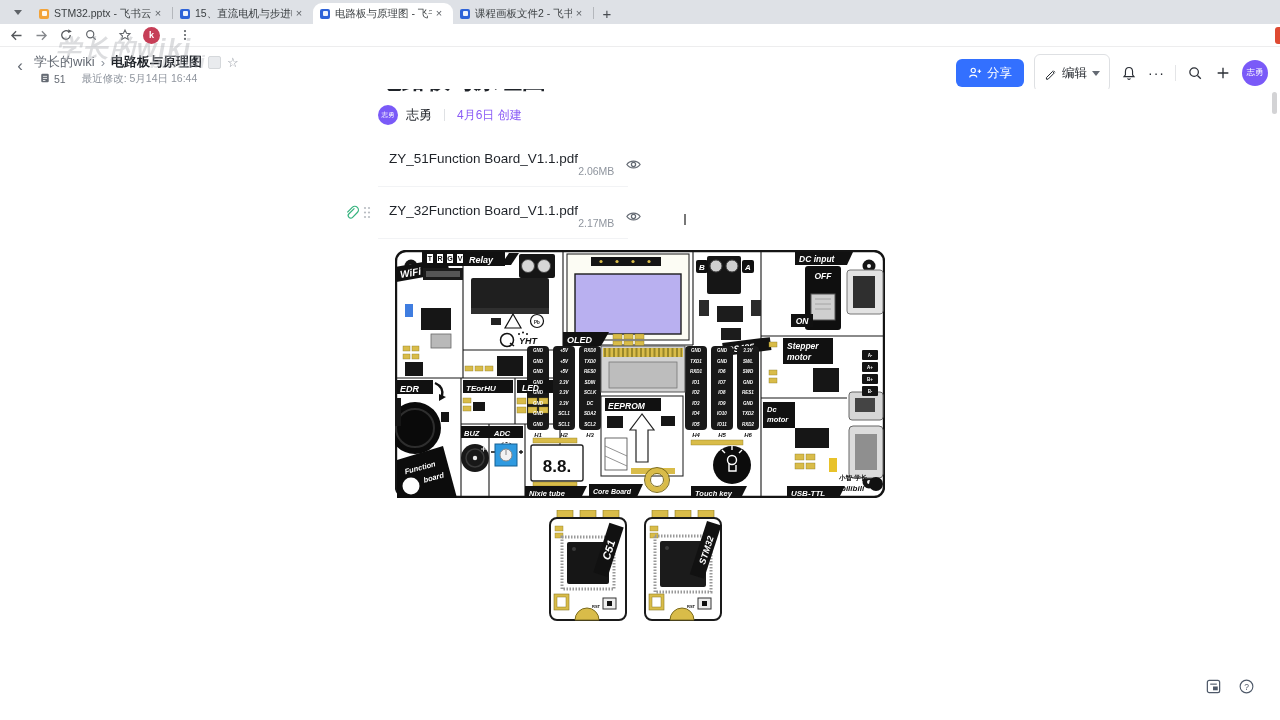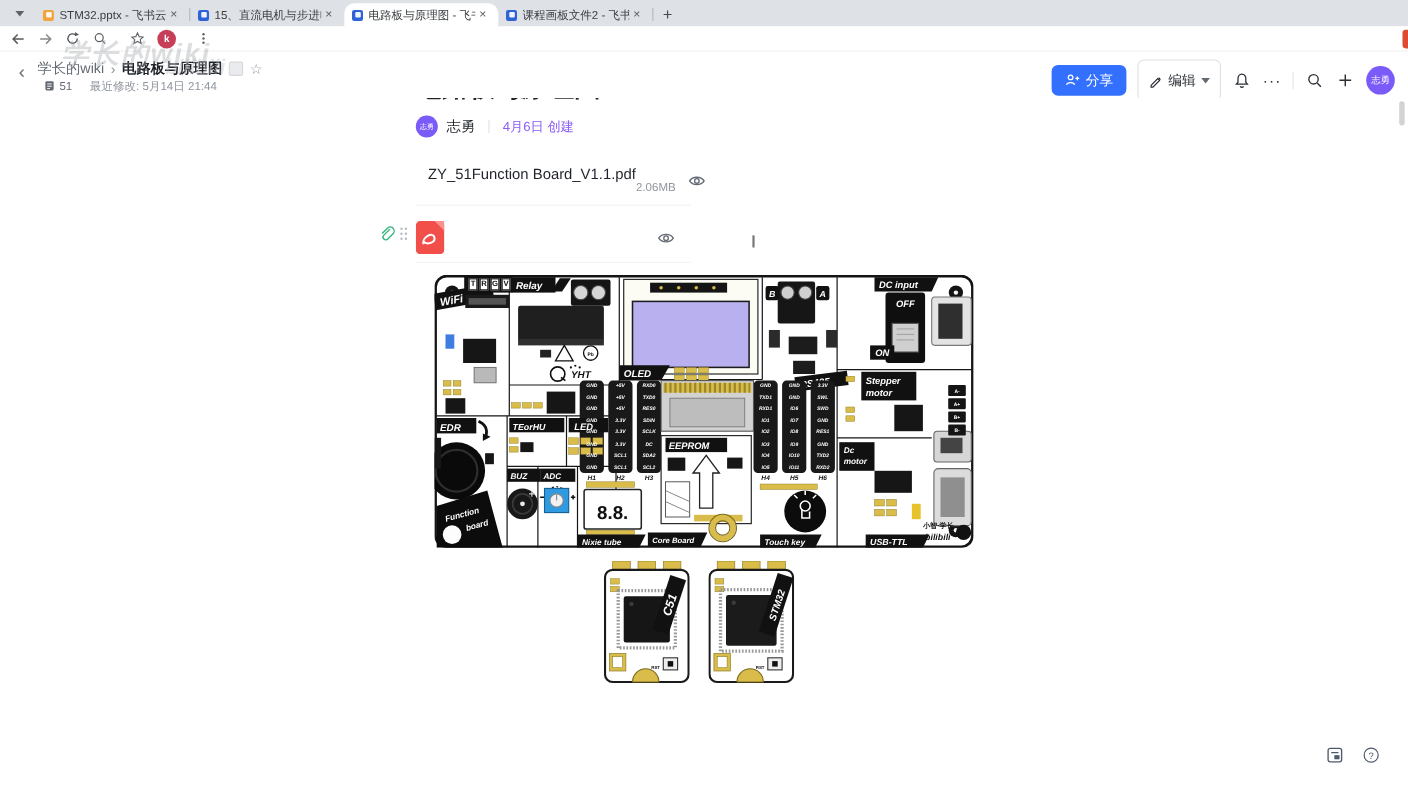--- a/index.html
+++ b/index.html
@@ -193,21 +193,21 @@
     <span class="starg">☆</span>
   </div>
   <div class="meta">
     <span class="cnt">
       <svg width="10" height="10" viewBox="0 0 12 12">
           <rect x="1.5" y="1" width="9" height="10" rx="1.5" fill="#646a73"></rect>
           <path d="M3.5,4h5M3.5,6.5h5M3.5,9h3" stroke="#fff" stroke-width="1"></path>
         </svg>
       <span>51</span>
     </span>
-    <span>最近修改: 5月14日 21:44</span>
+    <span>最近修改: 5月14日 16:44</span>
   </div>
   <div class="hactions">
     <button class="sharebtn">
       <svg width="14" height="14" viewBox="0 0 16 16">
           <circle cx="6" cy="5" r="2.4" fill="none" stroke="#fff" stroke-width="1.3"></circle>
           <path d="M2,13c0,-3.4 8,-3.4 8,0" fill="none" stroke="#fff" stroke-width="1.3"></path>
           <path d="M13,4v4M11,6h4" stroke="#fff" stroke-width="1.3"></path>
         </svg>
       <span>分享</span>
     </button>
@@ -286,20 +286,24 @@
             <circle cx="2" cy="11" r="1.1"></circle>
             <circle cx="6" cy="11" r="1.1"></circle>
           </g>
         </svg>
     </span>
     <svg width="26" height="30" viewBox="0 0 26 30">
       <rect x="0" y="0" width="26" height="30" rx="4" fill="#f24f4a"></rect>
       <polygon points="17,0 26,0 26,9" fill="#f9918e"></polygon>
       <path d="M7,21c-2,-6 9,-12 10,-6c0.8,4.6 -7,7 -10,3.5" fill="none" stroke="#fff" stroke-width="1.8"></path>
     </svg>
+    <span class="ainfo">
+      <span class="afname">ZY_32Function Board_V1.1.pdf</span>
+      <span class="afsize">2.17MB</span>
+    </span>
     <span class="aeye">
       <svg width="17" height="17" viewBox="0 0 18 18">
           <path d="M2,9C5,4.2 13,4.2 16,9C13,13.8 5,13.8 2,9Z" fill="none" stroke="#646a73" stroke-width="1.3"></path>
           <circle cx="9" cy="9" r="2.2" fill="none" stroke="#646a73" stroke-width="1.3"></circle>
         </svg>
     </span>
   </div>
 
   <div class="caret"></div>
 

